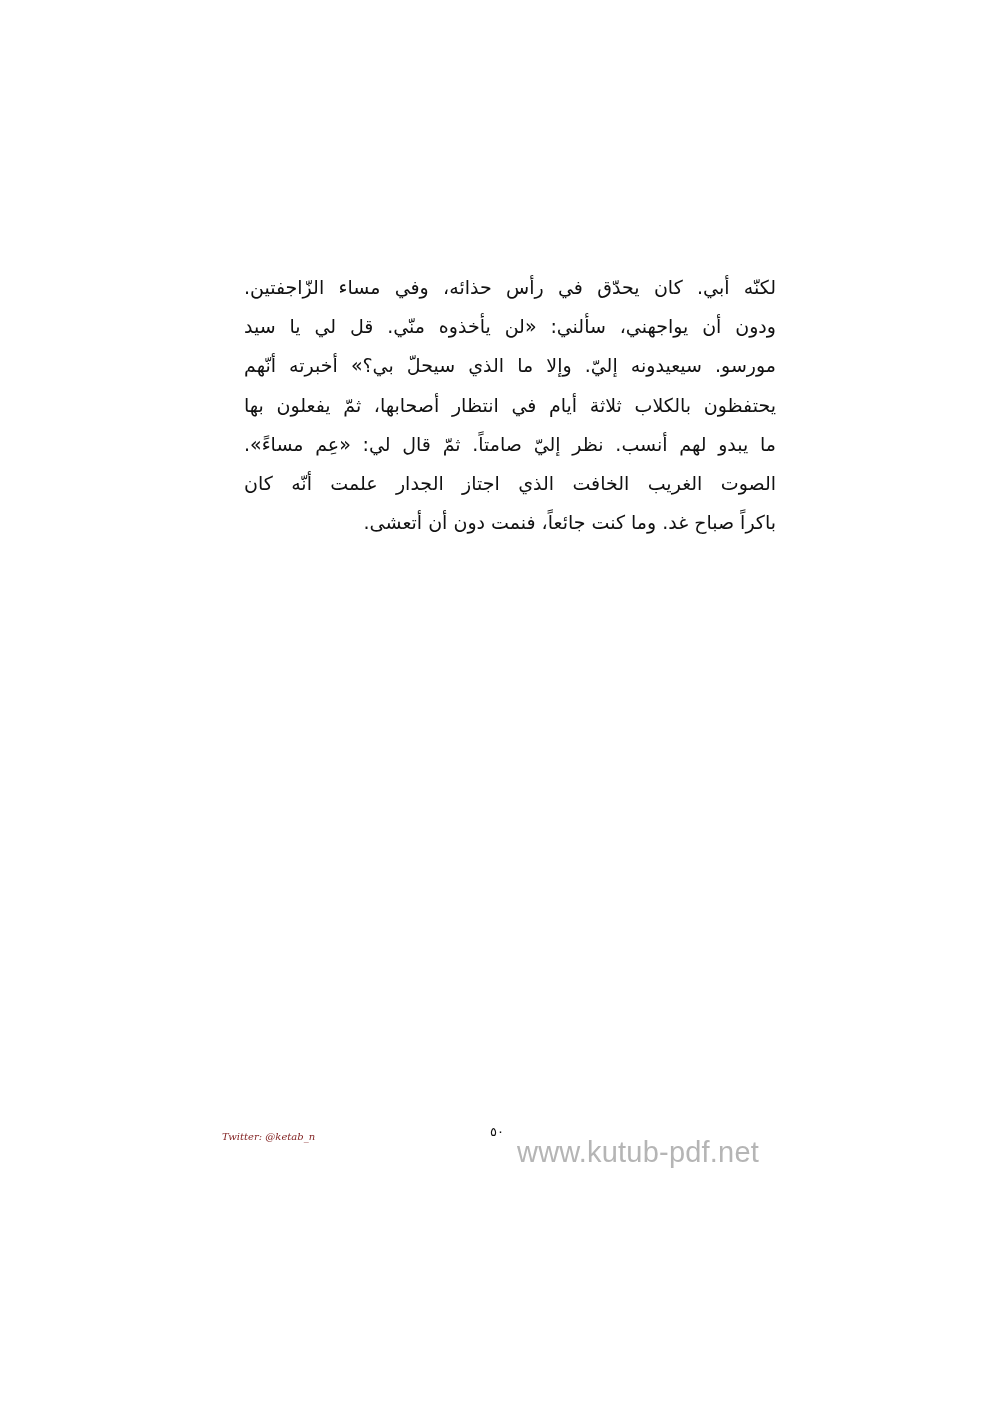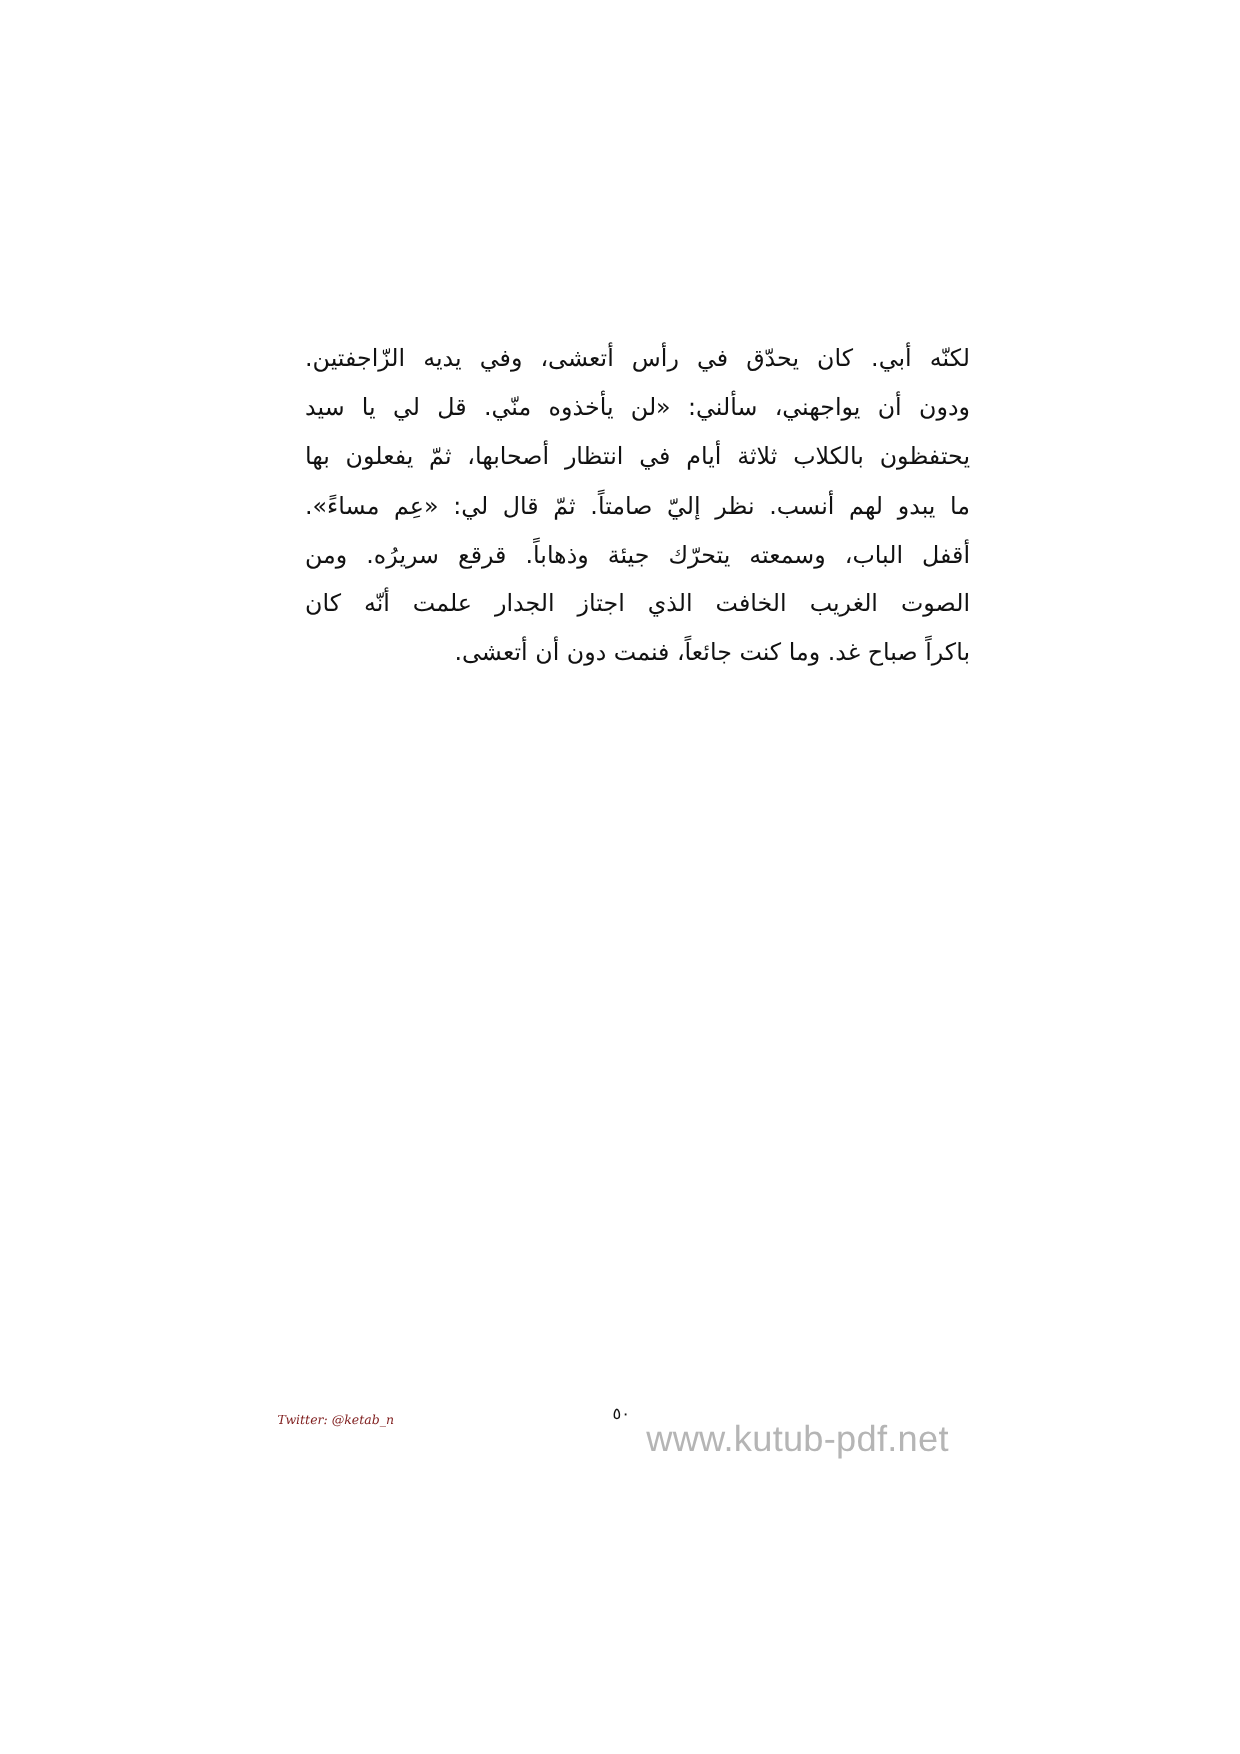--- a/index.html
+++ b/index.html
@@ -62,24 +62,24 @@
       font-family: "Liberation Sans", sans-serif;
       font-size: 29px;
       color: #b5b5b5;
       letter-spacing: 0.2px;
     }
   </style>
 </head>
 <body>
 
 <div class="text-block">
-  <span class="text-line">لكنّه أبي. كان يحدّق في رأس أتعشى، وفي يديه الزّاجفتين.</span>
+  <span class="text-line">لكنّه أبي. كان يحدّق في رأس حذائه، وفي مساء الزّاجفتين.</span>
   <span class="text-line">ودون أن يواجهني، سألني: «لن يأخذوه منّي. قل لي يا سيد</span>
+  <span class="text-line">مورسو. سيعيدونه إليّ. وإلا ما الذي سيحلّ بي؟» أخبرته أنّهم</span>
   <span class="text-line">يحتفظون بالكلاب ثلاثة أيام في انتظار أصحابها، ثمّ يفعلون بها</span>
   <span class="text-line">ما يبدو لهم أنسب. نظر إليّ صامتاً. ثمّ قال لي: «عِم مساءً».</span>
-  <span class="text-line">أقفل الباب، وسمعته يتحرّك جيئة وذهاباً. قرقع سريرُه. ومن</span>
   <span class="text-line">الصوت الغريب الخافت الذي اجتاز الجدار علمت أنّه كان</span>
   <span class="text-line last">باكراً صباح غد. وما كنت جائعاً، فنمت دون أن أتعشى.</span>
 </div>
 
 <div class="footer-twitter">Twitter: @ketab_n</div>
 <div class="page-number">٥٠</div>
 <div class="footer-site">www.kutub-pdf.net</div>
 
 </body></html>

